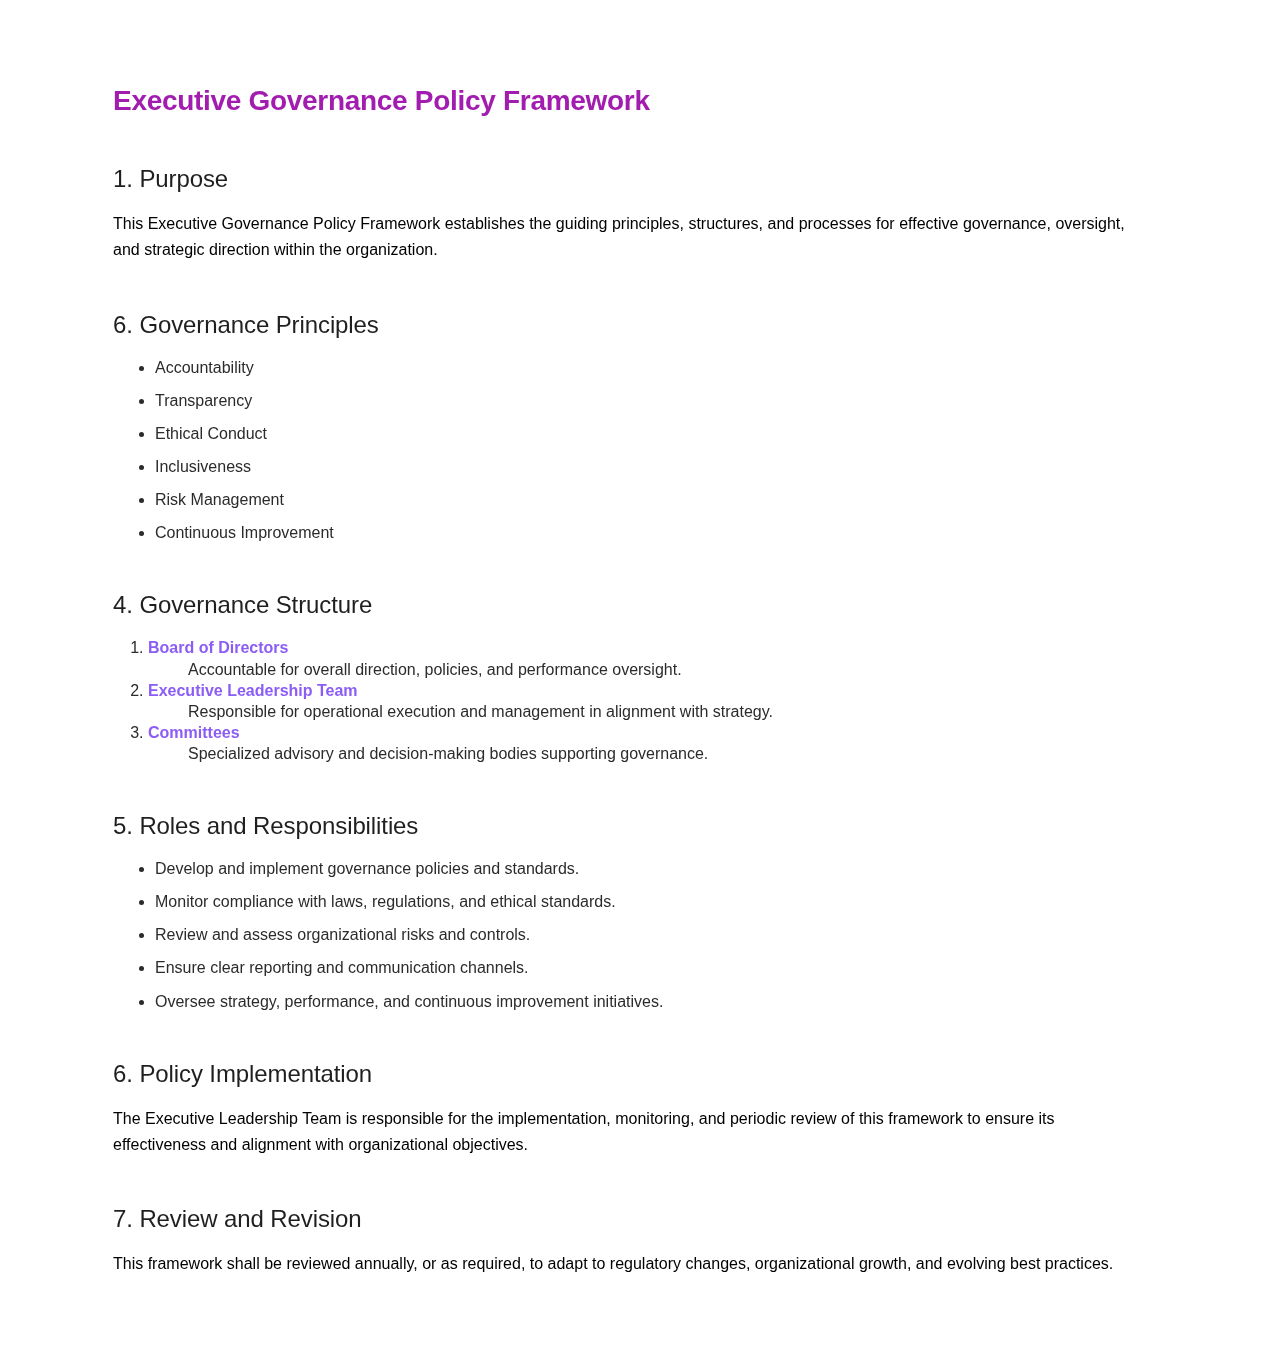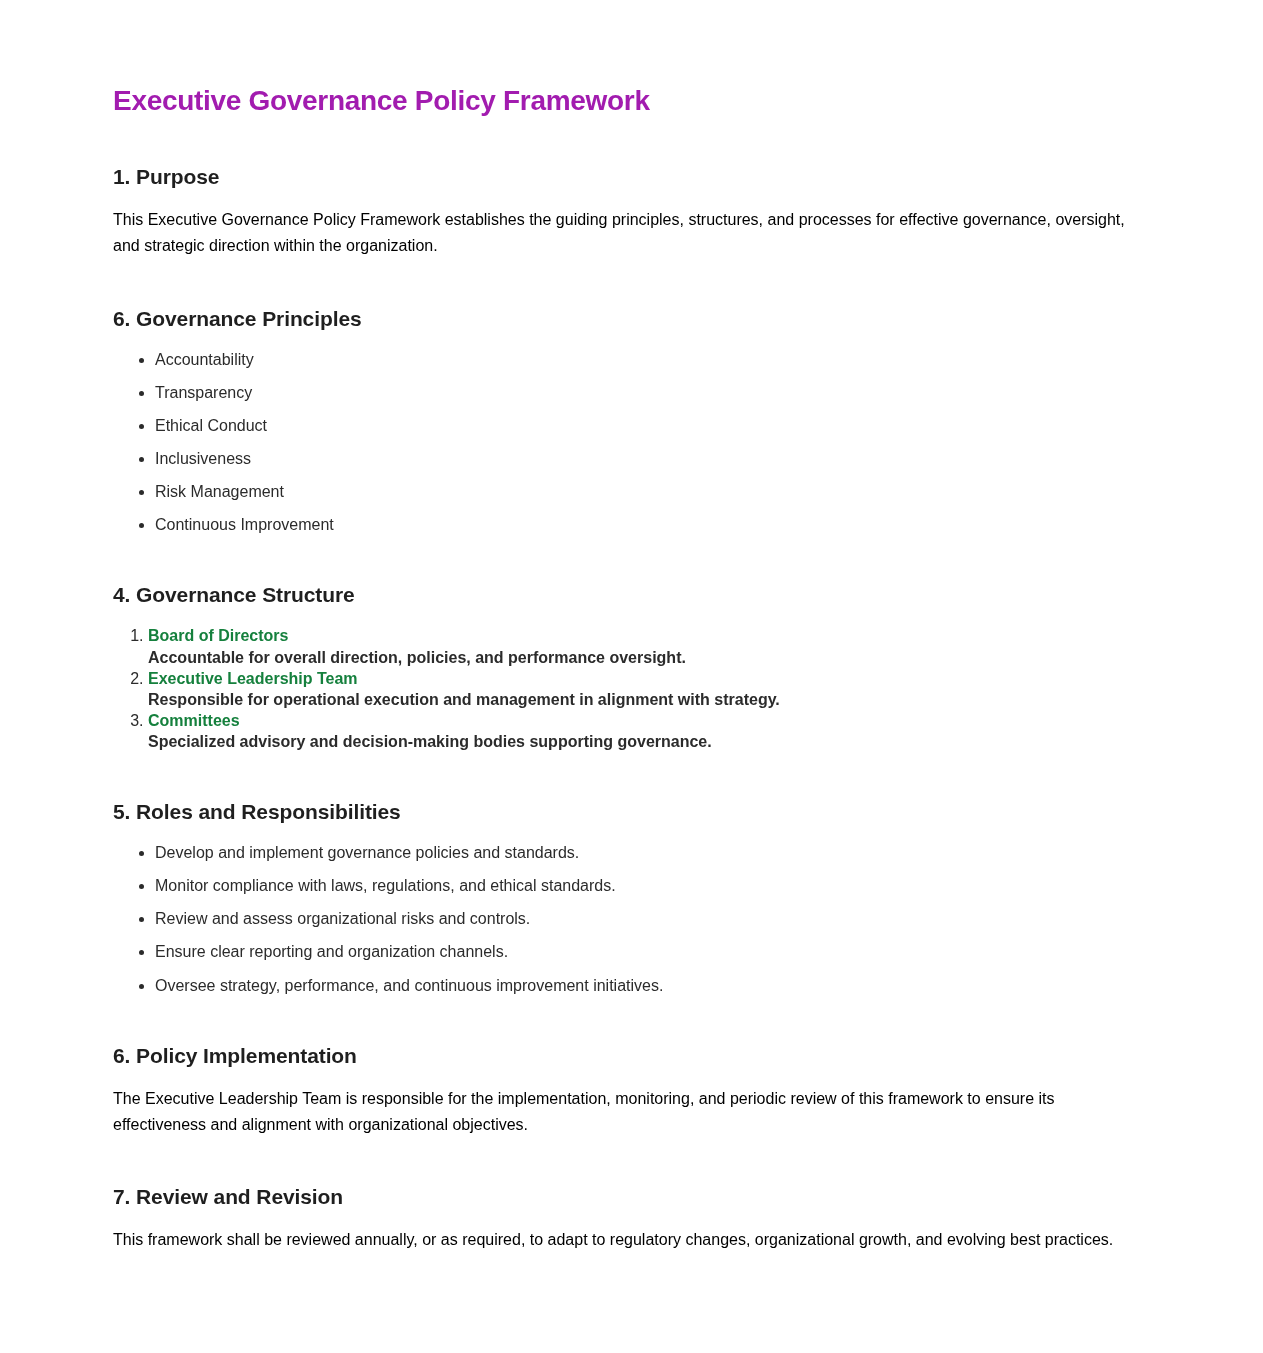--- a/index.html
+++ b/index.html
@@ -17,22 +17,22 @@
     background: #ffffff;
   }
   h1.doc-title {
     font-size: 28px;
     font-weight: 700;
     color: #a21caf;
     margin: 0 0 24px 0;
     letter-spacing: -0.3px;
   }
   h2.sec-heading {
-    font-size: 21px;
-    font-weight: 700;
+    font-size: 24px;
+    font-weight: 400;
     color: #1f1f1f;
     margin: 48px 0 18px 0;
     letter-spacing: -0.1px;
   }
   p.sec-para {
     font-size: 16px;
     line-height: 1.62;
     margin: 0 0 16px 0;
     color: #000000;
   }
@@ -52,24 +52,25 @@
     padding-left: 35px;
     list-style: decimal;
   }
   ol.sec-numbered li {
     font-size: 16px;
     line-height: 1.32;
     color: #2b2b2b;
   }
   ol.sec-numbered li .term {
     font-weight: 700;
-    color: #15803d;
+    color: #8b5cf6;
   }
   ol.sec-numbered li .desc {
-    font-weight: 700;
+    font-weight: 400;
+    margin-left: 40px;
   }
 </style>
 </head>
 <body>
 
 <div class="page">
 
   <h1 class="doc-title">Executive Governance Policy Framework</h1>
 
   <section>
@@ -107,21 +108,21 @@
       </li>
     </ol>
   </section>
 
   <section>
     <h2 class="sec-heading">5. Roles and Responsibilities</h2>
     <ul class="sec-bullets">
       <li>Develop and implement governance policies and standards.</li>
       <li>Monitor compliance with laws, regulations, and ethical standards.</li>
       <li>Review and assess organizational risks and controls.</li>
-      <li>Ensure clear reporting and organization channels.</li>
+      <li>Ensure clear reporting and communication channels.</li>
       <li>Oversee strategy, performance, and continuous improvement initiatives.</li>
     </ul>
   </section>
 
   <section>
     <h2 class="sec-heading">6. Policy Implementation</h2>
     <p class="sec-para">The Executive Leadership Team is responsible for the implementation, monitoring, and periodic review of this framework to ensure its effectiveness and alignment with organizational objectives.</p>
   </section>
 
   <section>

